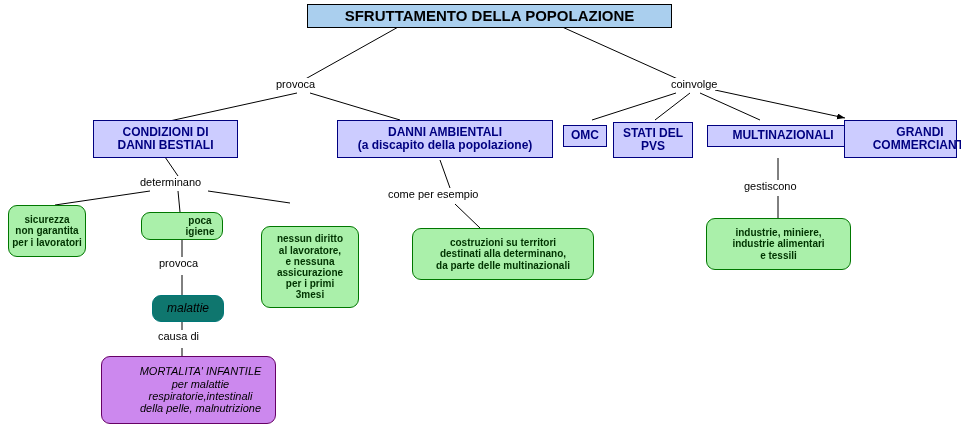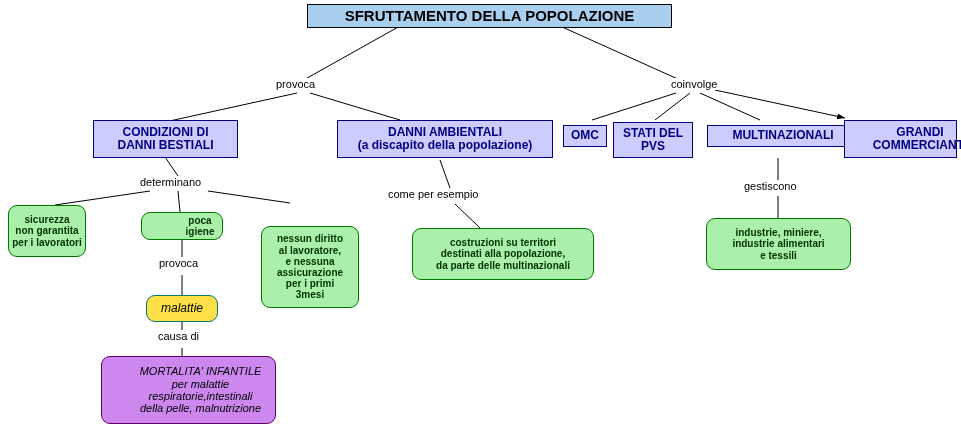--- a/index.html
+++ b/index.html
@@ -50,26 +50,27 @@
   }
   .node-green {
     background: #aaf0aa;
     border-color: #007700;
     font-weight: bold;
     font-size: 10px;
     color: #003300;
     border-radius: 9px;
   }
   .node-cyan {
-    background: #fde047;
+    background: #0f766e;
     border-color: #007777;
     font-style: italic;
     font-size: 12px;
     color: #000000;
     border-radius: 9px;
+    margin-left: 6px;
   }
   .node-purple {
     background: #cc88ee;
     border-color: #660066;
     font-style: italic;
     font-size: 11px;
     color: #000000;
     border-radius: 9px;
     padding-left: 24px;
   }
@@ -149,21 +150,21 @@
   <div class="node node-green" style="left:141px; top:212px; width:82px; height:28px;padding-left:36px;">poca igiene</div>
 
   <div class="node node-green" style="left:261px; top:202px; width:98px; height:82px;margin-top:24px;">nessun diritto
 al lavoratore,
 e nessuna
 assicurazione
 per i primi
 3mesi</div>
 
   <div class="node node-green" style="left:412px; top:228px; width:182px; height:52px;">costruzioni su territori
-destinati alla popolazione,
+destinati alla determinano,
 da parte delle multinazionali</div>
 
   <div class="node node-green" style="left:706px; top:218px; width:145px; height:52px;">industrie, miniere,
 industrie alimentari
 e tessili</div>
 
   <div class="node node-cyan" style="left:146px; top:295px; width:72px; height:27px;">malattie</div>
 
   <div class="node node-purple" style="left:101px; top:356px; width:175px; height:68px;">MORTALITA' INFANTILE
 per malattie

